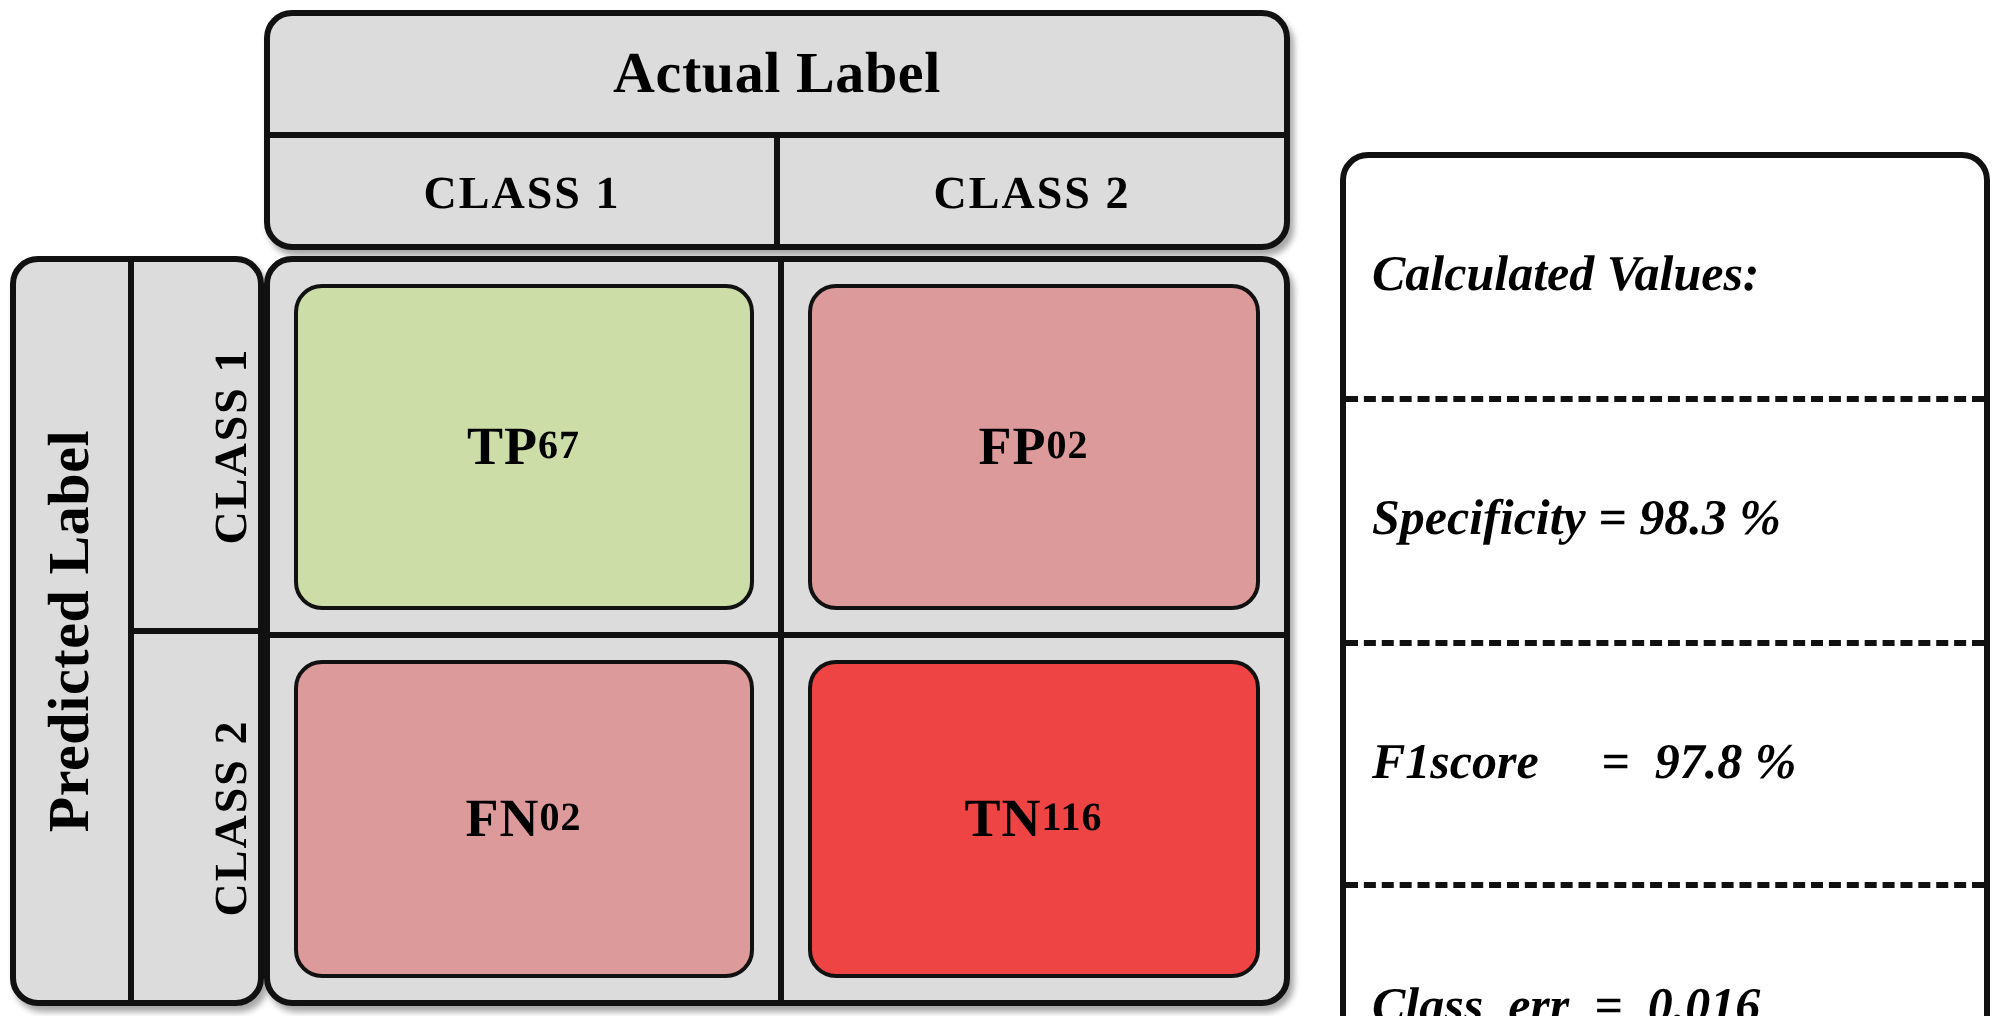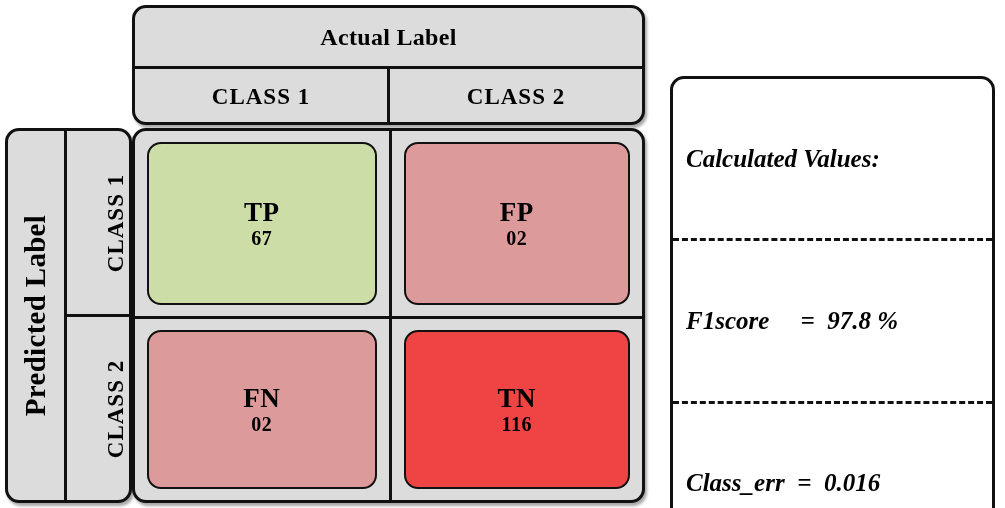--- a/index.html
+++ b/index.html
@@ -17,21 +17,21 @@
   #actual-header{
     left:132px;top:5px;width:513px;height:120px;
     background:#dcdcdc;
     border:3px solid #111;
     border-radius:14px;
     box-sizing:border-box;
     box-shadow:2px 3px 3px rgba(0,0,0,.35);
   }
   #actual-title{
     left:0;top:0;right:0;height:58px;
-    font-size:24px;font-weight:bold;letter-spacing:.3px;
+    font-size:29px;font-weight:bold;letter-spacing:.3px;
   }
   #actual-subrow{
     left:0;top:58px;right:0;height:59px;
     border-top:3px solid #111;
     display:flex;box-sizing:border-box;
   }
   #actual-subrow > div{
     flex:1 1 50%;
     display:flex;align-items:center;justify-content:center;
     font-size:23px;font-weight:bold;letter-spacing:1px;
@@ -87,21 +87,21 @@
     box-sizing:border-box;
     display:flex;align-items:center;justify-content:center;
     padding:11px 12px;
   }
   .mcellwrap.col2{border-left:3px solid #111;}
   .mcellwrap.row2{border-top:3px solid #111;}
   .mcell{
     width:100%;height:100%;
     border:2px solid #111;
     border-radius:14px;
-    display:flex;flex-direction:column;
+    display:flex;
     align-items:center;justify-content:center;
     box-sizing:border-box;
   }
   .mcell.green{background:#ccdda8;}
   .mcell.red{background:#dd9a9a;}
   .mcell .lab{font-size:27px;font-weight:bold;line-height:1.12;letter-spacing:.5px;}
   .mcell .val{font-size:20px;font-weight:bold;line-height:1.12;letter-spacing:.5px;}
 
   
   #calc-panel{
@@ -177,15 +177,16 @@
     <div class="mcell green" style="background: #ef4444;">
       <div class="lab">TN</div>
       <div class="val">116</div>
     </div>
   </div>
 
 </div>
 
 <div class="abs" id="calc-panel">
   <div class="calc-row">Calculated Values:</div>
+  <div class="calc-row">Specificity = 98.3 %</div>
   <div class="calc-row">F1score     =  97.8 %</div>
   <div class="calc-row">Class_err  =  0.016</div>
 </div>
 
 </body></html>

